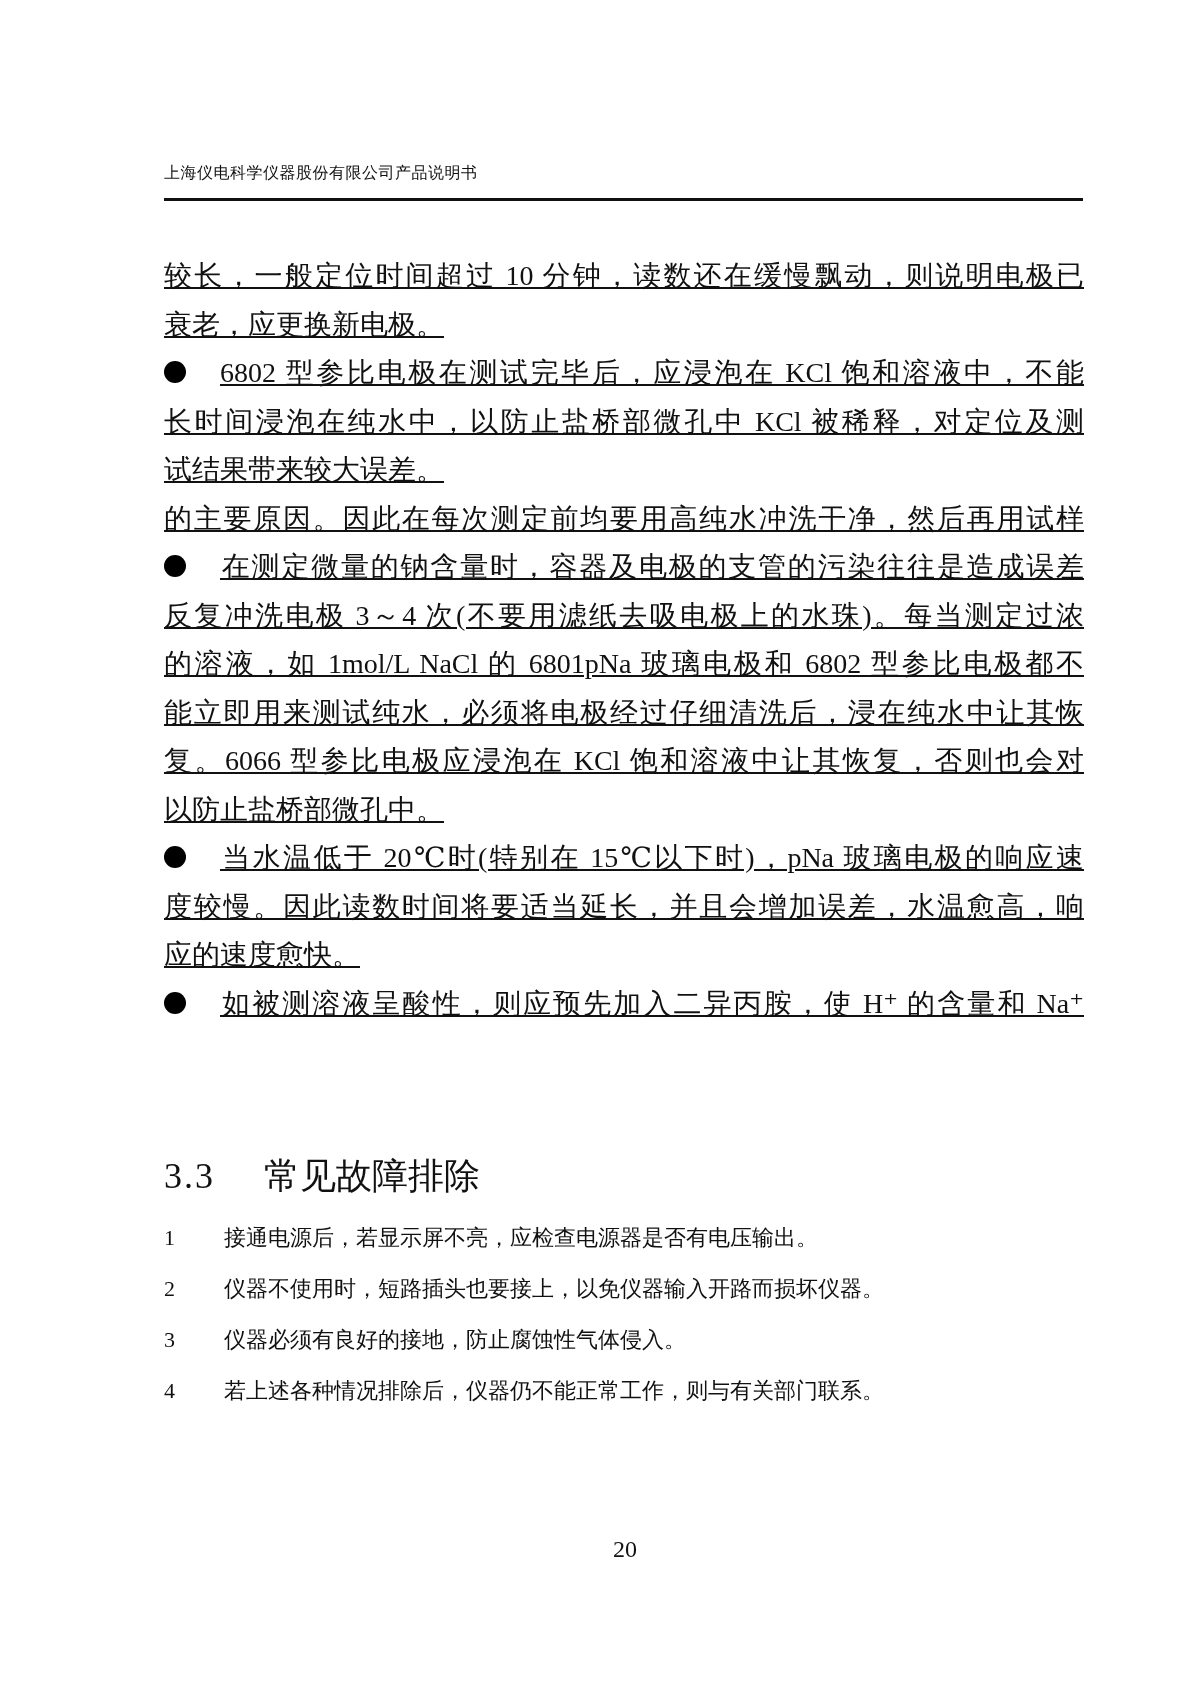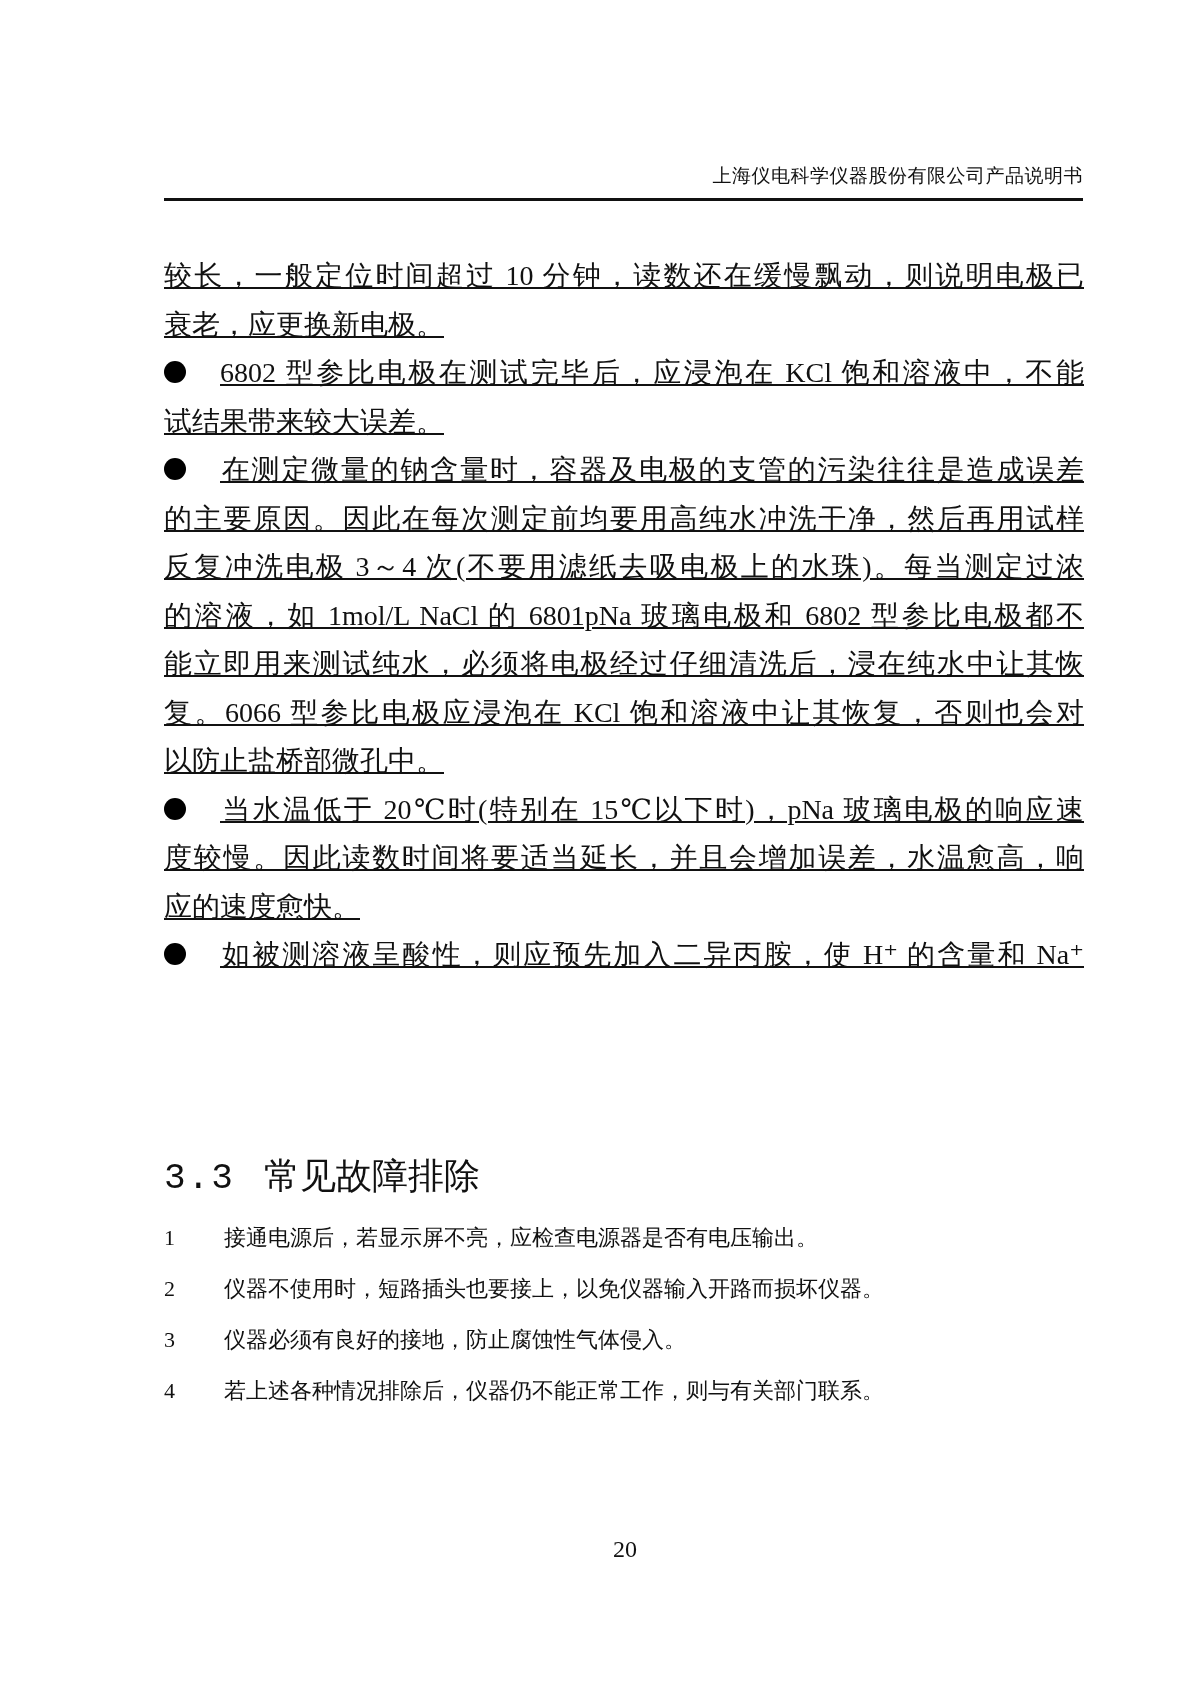--- a/index.html
+++ b/index.html
@@ -1,26 +1,26 @@
 <!DOCTYPE html>
 <html><head>
 <meta charset="utf-8">
 <style>
   html, body { margin:0; padding:0; background:#ffffff; }
   body { width:1200px; height:1702px; position:relative; overflow:hidden;
          font-family:"Liberation Serif","DejaVu Serif",serif; color:#111; }
-  .header-title { position:absolute; left:164px; width:919px; top:163px; text-align:right;
-                  font-size:19px; letter-spacing:0.5px; }
+  .header-title { position:absolute; left:164px; width:919px; top:163px; text-align:left;
+                  font-size:16px; letter-spacing:0.5px; }
   .header-rule { position:absolute; left:164px; width:919px; top:198px; height:3px; background:#111; }
   .body-block { position:absolute; left:164px; width:920px; top:252px; font-size:28px; line-height:48.5px;text-decoration:underline; }
   .line { white-space:nowrap; height:48.5px; text-align:justify; text-align-last:justify; }
   .line.last { text-align-last:left; }
   .bullet { display:inline-block; width:22px; height:22px; border-radius:50%; background:#000;
             margin-right:34px; vertical-align:-1px; }
-  .section-heading { position:absolute; left:164px; top:1152px; font-family:Liberation Mono, monospace;
+  .section-heading { position:absolute; left:164px; top:1152px; font-family:Liberation Serif, serif;
                      font-size:36px; }
   .section-heading .num { display:inline-block; width:100px; letter-spacing:2px; }
   .trouble-list { position:absolute; left:164px; top:1212px; width:930px; font-size:22px; }
   .trouble-item { height:51px; line-height:51px; white-space:nowrap; }
   .trouble-item .idx { display:inline-block; width:60px; }
   .page-number { position:absolute; left:0; width:1250px; top:1536px; text-align:center; font-size:24px; }
 </style>
 </head>
 <body>
 
@@ -29,26 +29,27 @@
 
 <div class="body-block">
 
   <div>
     <div class="line">较长，一般定位时间超过 10  分钟，读数还在缓慢飘动，则说明电极已</div>
     <div class="line last">衰老，应更换新电极。</div>
   </div>
 
   <div>
     <div class="line"><span class="bullet"></span><span>6802 型参比电极在测试完毕后，应浸泡在 KCl 饱和溶液中，不能</span></div>
+    <div class="line">长时间浸泡在纯水中，以防止盐桥部微孔中 KCl 被稀释，对定位及测</div>
     <div class="line last">试结果带来较大误差。</div>
   </div>
 
   <div>
+    <div class="line">的主要原因。因此在每次测定前均要用高纯水冲洗干净，然后再用试样</div>
     <div class="line"><span class="bullet"></span><span>在测定微量的钠含量时，容器及电极的支管的污染往往是造成误差</span></div>
-    <div class="line">的主要原因。因此在每次测定前均要用高纯水冲洗干净，然后再用试样</div>
     <div class="line">反复冲洗电极 3～4 次(不要用滤纸去吸电极上的水珠)。每当测定过浓</div>
     <div class="line">的溶液，如 1mol/L NaCl 的 6801pNa 玻璃电极和 6802 型参比电极都不</div>
     <div class="line">能立即用来测试纯水，必须将电极经过仔细清洗后，浸在纯水中让其恢</div>
     <div class="line">复。6066 型参比电极应浸泡在 KCl 饱和溶液中让其恢复，否则也会对</div>
     <div class="line last">以防止盐桥部微孔中。</div>
   </div>
 
   <div>
     <div class="line"><span class="bullet"></span><span>当水温低于 20℃时(特别在 15℃以下时)，pNa 玻璃电极的响应速</span></div>
     <div class="line">度较慢。因此读数时间将要适当延长，并且会增加误差，水温愈高，响</div>

